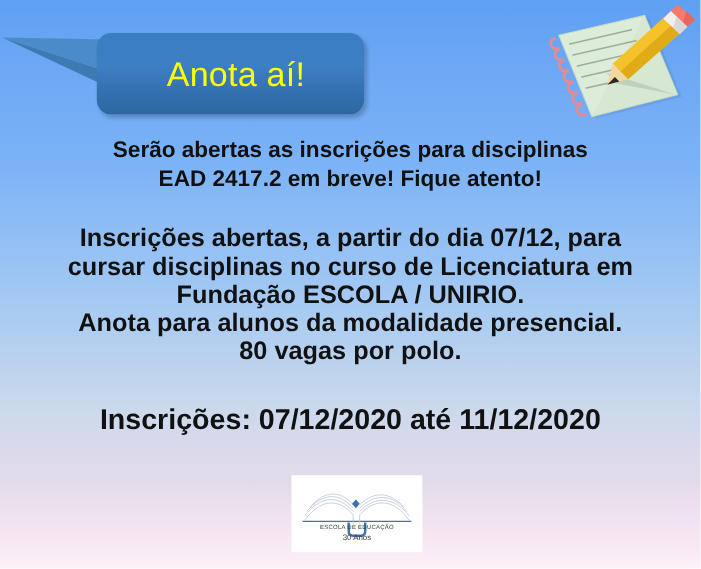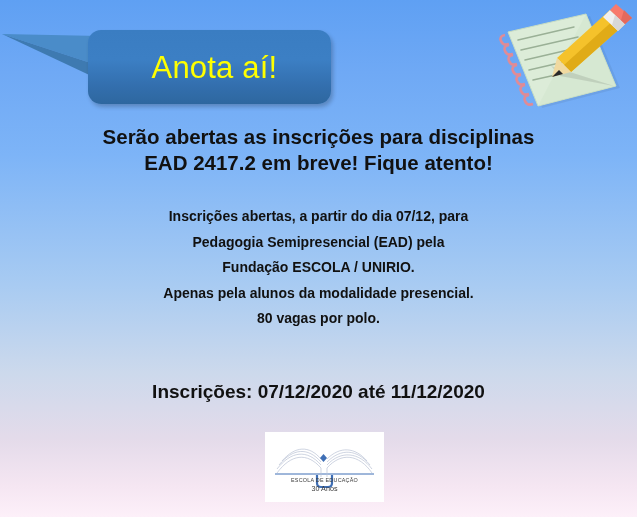--- a/index.html
+++ b/index.html
@@ -86,26 +86,26 @@
     font-weight: bold;
     font-family: "Liberation Sans", sans-serif;
   }
   .para1 {
     top: 124px;
     font-size: 20.5px;
     line-height: 26px;
   }
   .para2 {
     top: 204px;
-    font-size: 14px;
+    font-size: 23px;
     line-height: 25.5px;
   }
   .para3 {
-    top: 379px;
-    font-size: 19px;
+    top: 368px;
+    font-size: 26px;
     line-height: 26px;
   }
   .txt .line {
     display: block;
     white-space: nowrap;
   }
 
   
   .logo-box {
     position: absolute;
@@ -201,23 +201,23 @@
     </g>
   </svg>
 
   <div class="txt para1">
     <span class="line">Serão abertas as inscrições para disciplinas</span>
     <span class="line">EAD 2417.2 em breve! Fique atento!</span>
   </div>
 
   <div class="txt para2">
     <span class="line">Inscrições abertas, a partir do dia 07/12, para</span>
-    <span class="line">Pedagogia Semipresencial (EAD) pela</span>
+    <span class="line">cursar disciplinas no curso de Licenciatura em</span>
     <span class="line">Fundação ESCOLA / UNIRIO.</span>
-    <span class="line">Apenas pela alunos da modalidade presencial.</span>
+    <span class="line">Anota para alunos da modalidade presencial.</span>
     <span class="line">80 vagas por polo.</span>
   </div>
 
   <div class="txt para3">
     <span class="line">Inscrições: 07/12/2020 até 11/12/2020</span>
   </div>
 
   <div class="logo-box">
     <svg class="logo-svg" viewBox="0 0 119 70">
       <g fill="none" stroke="#b9c2d4" stroke-width="0.7">

